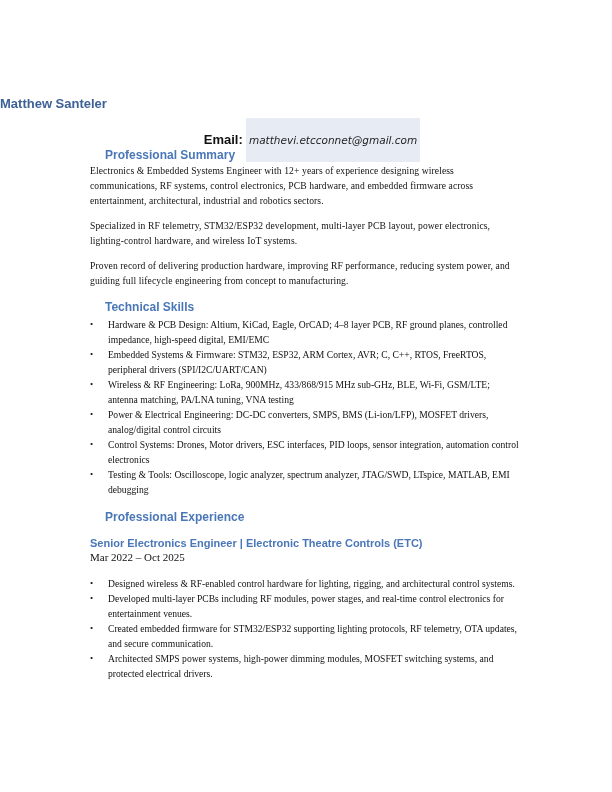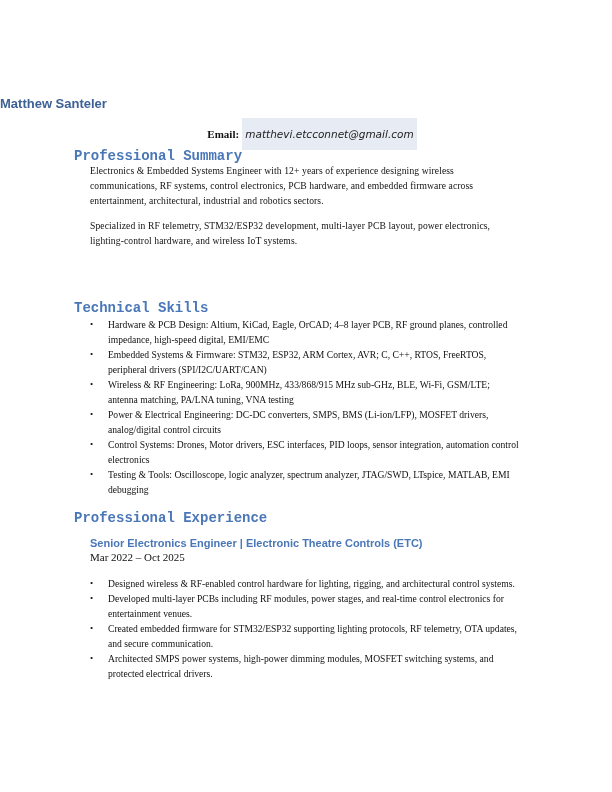--- a/index.html
+++ b/index.html
@@ -1,22 +1,22 @@
 <!DOCTYPE html>
 <html><head>
   <meta charset="utf-8">
   <style>
     html, body { margin: 0; padding: 0; background: #ffffff; }
     body { width: 612px; height: 792px; position: relative; overflow: hidden; font-family: "DejaVu Serif", "Liberation Serif", serif; color: #111; }
     .page { position: absolute; left: 0; top: 0; width: 612px; height: 792px; }
     .name { position: absolute; top: 96px; left: 0; width: 612px; font-family: "Liberation Sans", "DejaVu Sans", sans-serif; font-weight: bold; font-size: 13px; color: #3d6096; }
     .email-line { position: absolute; top: 118px; left: 0; width: 612px; text-align: center; font-size: 10px; }
-    .email-label { font-family: Liberation Serif, serif; font-weight: bold; font-size: 11px; margin-left: 12px; }
-    .email-val { display: inline-block; background: #e7ecf4; padding: 10px 3px; font-family: "DejaVu Sans", sans-serif; font-style: italic; font-size: 10.5px; color: #222; }
-    .h2 { position: absolute; left: 74px; font-family: Liberation Mono, monospace; font-weight: bold; font-size: 14px; color: #4a77b8; }
+    .email-label { font-family: Liberation Sans, sans-serif; font-weight: bold; font-size: 13px; margin-left: 12px; }
+    .email-val { display: inline-block; background: #e7ecf4; padding: 16px 3px; font-family: "DejaVu Sans", sans-serif; font-style: italic; font-size: 10.5px; color: #222; }
+    .h2 { position: absolute; left: 105px; font-family: Liberation Sans, sans-serif; font-weight: bold; font-size: 12px; color: #4a77b8; }
     .para { position: absolute; left: 90px; width: 432px; font-size: 9.6px; line-height: 15px; font-family: "Liberation Serif", "DejaVu Serif", serif; letter-spacing: 0.1px; }
     .list { position: absolute; left: 90px; width: 432px; margin: 0; padding: 0; list-style: none; font-family: "Liberation Serif", "DejaVu Serif", serif; font-size: 9.6px; line-height: 15px; }
     .list li { position: relative; padding-left: 18px; }
     .list li .bullet { position: absolute; left: 0; top: 0; font-size: 9px; }
     .job-title { position: absolute; left: 90px; top: 537px; font-family: "Liberation Sans", "DejaVu Sans", sans-serif; font-weight: bold; font-size: 11px; color: #4a77b8; }
     .job-dates { position: absolute; left: 90px; top: 551px; font-family: "Liberation Serif", serif; font-size: 11px; }
   </style>
 </head>
 <body>
 
@@ -25,20 +25,21 @@
   <div class="name">Matthew Santeler</div>
 
   <div class="email-line">
     <span class="email-label">Email:</span>
     <span class="email-val">matthevi.etcconnet@gmail.com</span>
   </div>
 
   <div class="h2" style="top:148px;">Professional Summary</div>
   <div class="para" style="top:163px;">Electronics &amp; Embedded Systems Engineer with 12+ years of experience designing wireless communications, RF systems, control electronics, PCB hardware, and embedded firmware across entertainment, architectural, industrial and robotics sectors.</div>
   <div class="para" style="top:218px;">Specialized in RF telemetry, STM32/ESP32 development, multi-layer PCB layout, power electronics, lighting-control hardware, and wireless IoT systems.</div>
+  <div class="para" style="top:258px;">Proven record of delivering production hardware, improving RF performance, reducing system power, and guiding full lifecycle engineering from concept to manufacturing.</div>
 
   <div class="h2" style="top:300px;">Technical Skills</div>
   <ul class="list" style="top:317px;">
     <li><span class="bullet">•</span><span>Hardware &amp; PCB Design: Altium, KiCad, Eagle, OrCAD; 4–8 layer PCB, RF ground planes, controlled impedance, high-speed digital, EMI/EMC</span></li>
     <li><span class="bullet">•</span><span>Embedded Systems &amp; Firmware: STM32, ESP32, ARM Cortex, AVR; C, C++, RTOS, FreeRTOS, peripheral drivers (SPI/I2C/UART/CAN)</span></li>
     <li><span class="bullet">•</span><span>Wireless &amp; RF Engineering: LoRa, 900MHz, 433/868/915 MHz sub-GHz, BLE, Wi-Fi, GSM/LTE; antenna matching, PA/LNA tuning, VNA testing</span></li>
     <li><span class="bullet">•</span><span>Power &amp; Electrical Engineering: DC-DC converters, SMPS, BMS (Li-ion/LFP), MOSFET drivers, analog/digital control circuits</span></li>
     <li><span class="bullet">•</span><span>Control Systems: Drones, Motor drivers, ESC interfaces, PID loops, sensor integration, automation control electronics</span></li>
     <li><span class="bullet">•</span><span>Testing &amp; Tools: Oscilloscope, logic analyzer, spectrum analyzer, JTAG/SWD, LTspice, MATLAB, EMI debugging</span></li>
   </ul>

